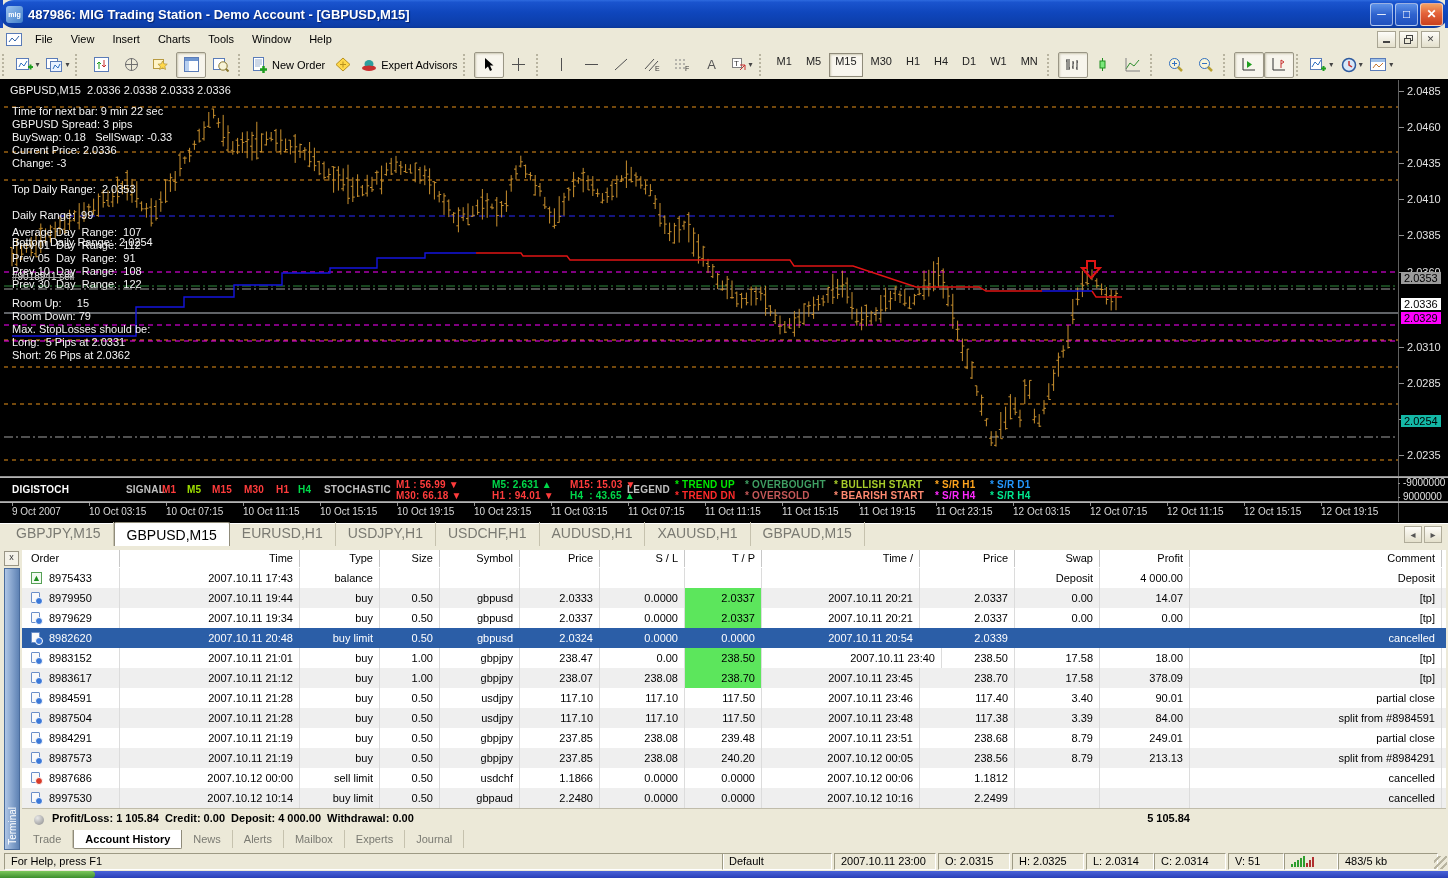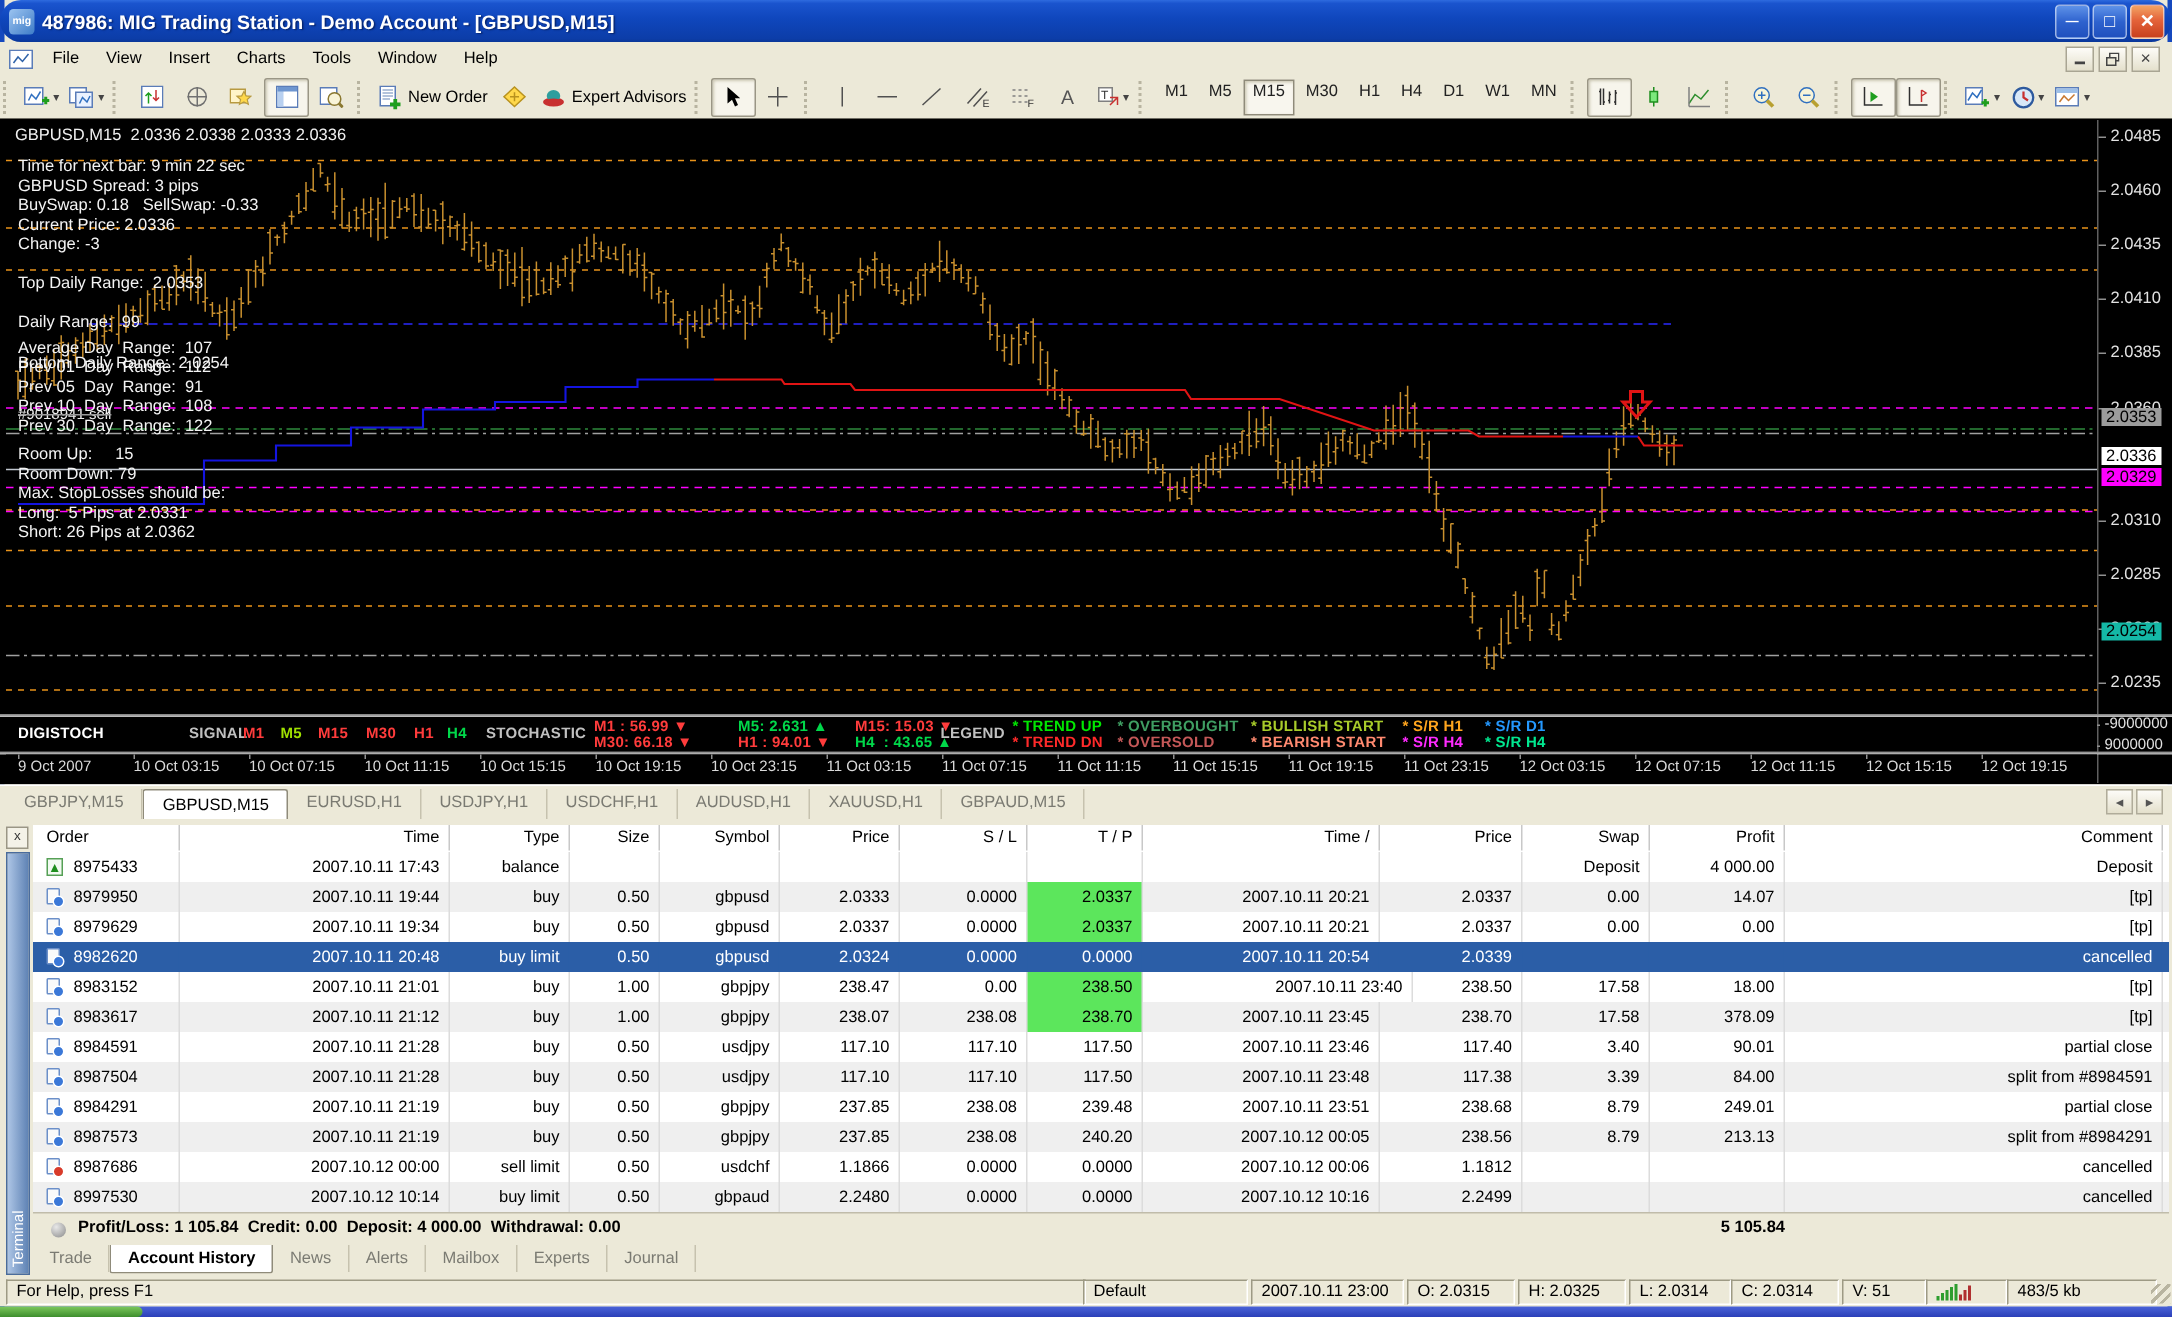--- a/index.html
+++ b/index.html
@@ -48,21 +48,21 @@
   .pa-badge{position:absolute;left:2px;font-size:11px;padding:0 3px;color:#000;}
   .hsep{position:absolute;left:0;width:1448px;height:2px;background:linear-gradient(#7E7E7E,#C4C4C4);}
   #digi{position:absolute;left:4px;top:478px;width:1394px;height:23px;background:#000;font-size:10px;font-weight:bold;}
   .dg{position:absolute;white-space:pre;letter-spacing:.2px;}
   #time-axis{position:absolute;left:4px;top:503px;width:1394px;height:19px;background:#000;}
   .ta-label{position:absolute;top:3px;color:#DADADA;font-size:10px;white-space:nowrap;}
   .ta-label::before{content:"";position:absolute;left:0;top:-3px;height:3px;border-left:1px solid #909090;}
   
   .chart-tabs{position:absolute;left:0;top:523px;width:1448px;height:23px;background:#ECE9D8;border-top:1px solid #FFF;
     display:flex;align-items:flex-end;padding-left:4px;box-sizing:border-box;}
-  .ctab{font-size:11px;color:#7A7A72;padding:3px 12px 3px;border-right:1px solid #C6C2AE;}
+  .ctab{font-size:14px;color:#7A7A72;padding:3px 12px 3px;border-right:1px solid #C6C2AE;}
   .ctab.active{background:#FFF;color:#000;border:1px solid #8F8B7A;border-bottom:none;border-radius:2px 2px 0 0;
     padding-top:4px;font-weight:normal;}
   .ctab-arrows{margin-left:auto;display:flex;gap:2px;padding:0 6px 3px 0;color:#555;font-size:10px;}
   .ctab-arrow{width:16px;height:15px;border:1px solid #B0AC9A;background:linear-gradient(#FDFCF8,#E4E0CC);
     display:flex;align-items:center;justify-content:center;}
   
   .terminal-bg{position:absolute;left:0;top:546px;width:1448px;height:306px;background:#ECE9D8;}
   .term-close{position:absolute;left:4px;top:551px;width:13px;height:13px;border:1px solid #9A9685;background:#F4F2E8;
     color:#333;font-size:9px;line-height:11px;text-align:center;}
   .term-strip{position:absolute;left:4px;top:568px;width:14px;height:280px;

